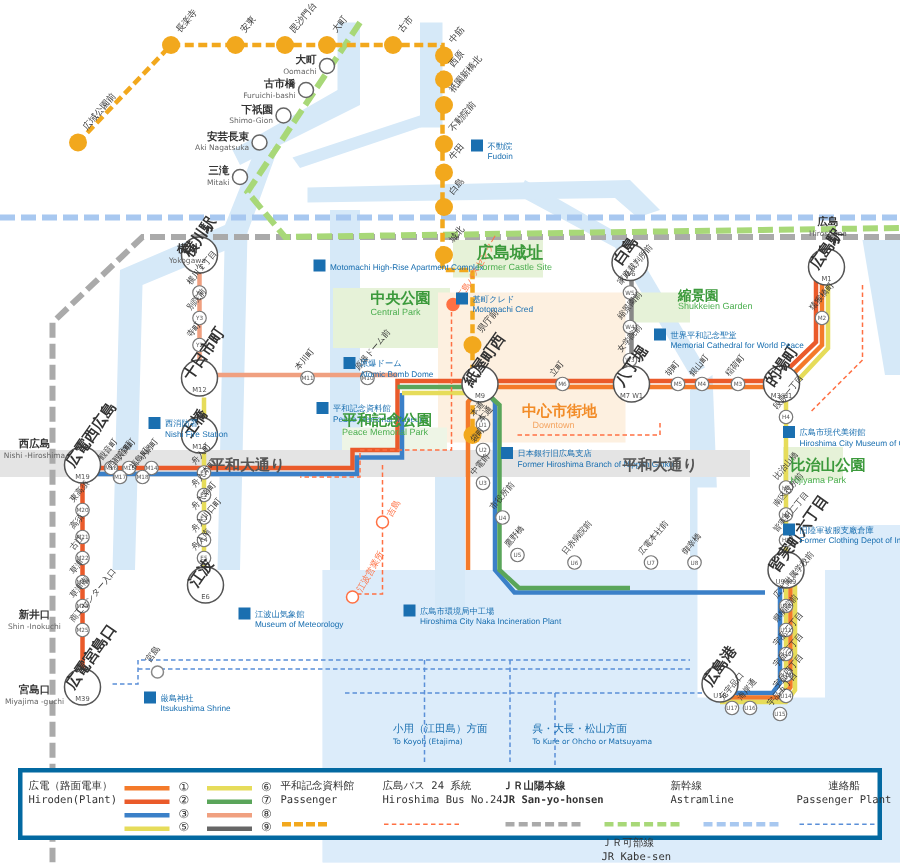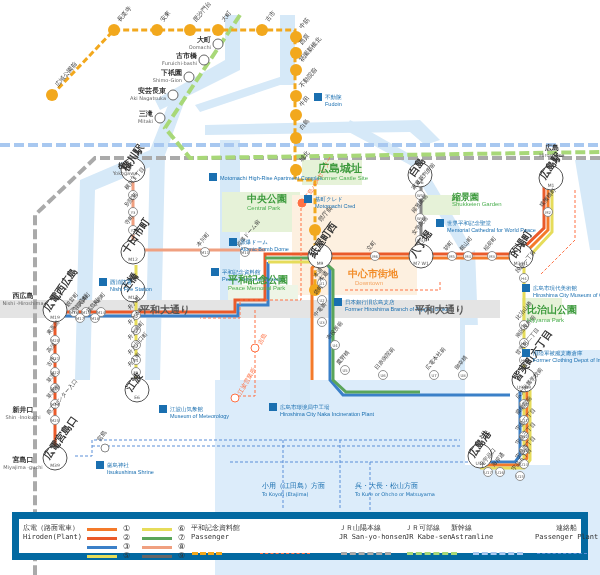--- a/index.html
+++ b/index.html
@@ -9,21 +9,21 @@
   .lbl-en{font-family:"DejaVu Sans",sans-serif;fill:#666;}
   .poi{font-family:"Liberation Sans",sans-serif;fill:#1a6fb0;}
   .park{font-family:"DejaVu Sans",sans-serif;fill:#3c9a3c;font-weight:bold;}
   .park-en{font-family:"Liberation Sans",sans-serif;fill:#4caf50;}
   .avenue{font-family:"DejaVu Sans",sans-serif;fill:#555;font-weight:bold;}
   .bus-lbl{font-family:"DejaVu Sans",sans-serif;fill:#ff7043;}
   .down{font-family:"DejaVu Sans",sans-serif;fill:#f28c28;font-weight:bold;}
   .down-en{font-family:"Liberation Sans",sans-serif;fill:#f4a460;}
   .dest{font-family:"DejaVu Sans",sans-serif;fill:#1a6fb0;}
   .stcode{font-family:"DejaVu Sans",sans-serif;fill:#555;}
-  #legend{position:absolute;left:12px;top:512px;width:576px;height:48px;background:#fff;border:7px solid #0369a1;box-sizing:border-box;font-family:"DejaVu Sans Mono",monospace;}
+  #legend{position:absolute;left:12px;top:512px;width:576px;height:48px;background:#fff;border:3px solid #0369a1;box-sizing:border-box;font-family:"DejaVu Sans Mono",monospace;}
   .lg-item{position:absolute;top:5px;font-size:7px;color:#333;line-height:9px;white-space:nowrap;}
   .lg-line{position:absolute;height:3px;width:30px;}
   .lg-num{position:absolute;font-size:8px;color:#333;}
 </style>
 </head>
 <body>
 
 <svg id="map" viewBox="0 0 600 575" xmlns="http://www.w3.org/2000/svg">
 
   <g>
@@ -435,29 +435,33 @@
       <div class="lg-line" style="left: 123px; top: 36px; background: rgb(102, 102, 102);"></div>
       <div class="lg-num" style="left: 159px; top: 32px;">⑨</div>
     </div>
 
   <div class="lg-item" style="left:172px;">
     <div>平和記念資料館</div>
     <div>Passenger</div>
   </div>
   <div class="lg-line" style="left:173px;top:33px;height:0;border-top:3px dashed #f2a81d;"></div>
 
+  <div class="lg-item" style="left:240px;">
+    <div>広島バス 24 系統</div>
+    <div>Hiroshima Bus No.24</div>
+  </div>
   <div class="lg-line" style="left:241px;top:34px;width:50px;height:0;border-top:1px dashed #ff7043;"></div>
 
-  <div class="lg-item" style="left:320px;">
+  <div class="lg-item" style="left:320px;font-weight:bold;">
     <div>ＪＲ山陽本線</div>
     <div>JR San-yo-honsen</div>
   </div>
   <div class="lg-line" style="left:322px;top:33px;width:50px;height:0;border-top:3px dashed #aaa;"></div>
 
-  <div class="lg-item" style="left:386px;">
+  <div class="lg-item" style="left:386px;margin-top:38px;">
     <div>ＪＲ可部線</div>
     <div>JR Kabe-sen</div>
   </div>
   <div class="lg-line" style="left:388px;top:33px;width:50px;height:0;border-top:3px dashed #a8d878;"></div>
 
   <div class="lg-item" style="left:432px;">
     <div>新幹線</div>
     <div>Astramline</div>
   </div>
   <div class="lg-line" style="left:454px;top:33px;width:50px;height:0;border-top:3px dashed #a8c8f0;"></div>

